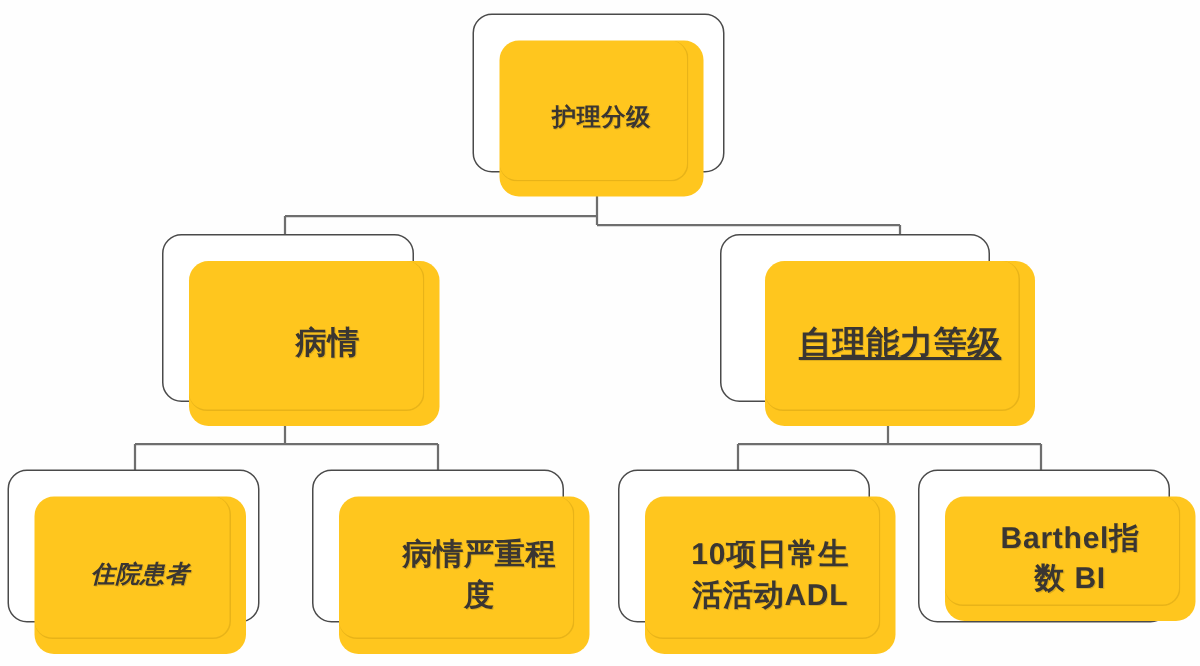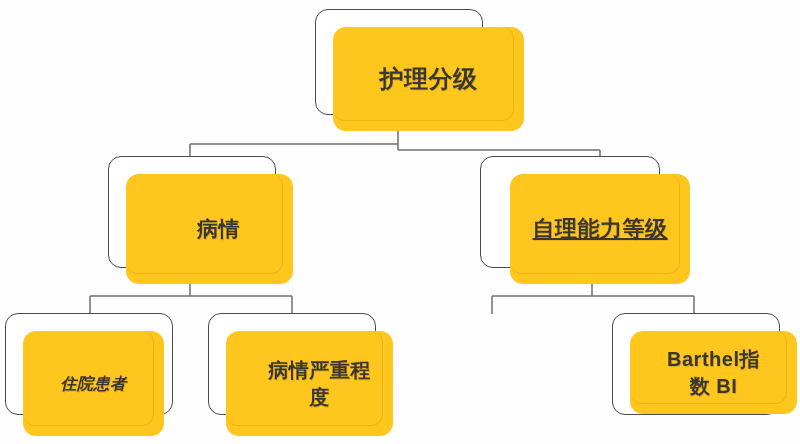--- a/index.html
+++ b/index.html
@@ -72,21 +72,21 @@
     pointer-events: none;
   }
   .label {
     display: block;
     padding: 0 8px;
     white-space: pre-line;
   }
 
   
   #node-root { left: 315px; top: 9px; width: 168px; height: 106px; }
-  #node-root .card { left: 18px; top: 18px; width: 191px; height: 104px; font-size: 24px; }
+  #node-root .card { left: 18px; top: 18px; width: 136px; height: 104px; font-size: 16px; }
 
   
   #node-condition { left: 108px; top: 156px; width: 168px; height: 112px; }
   #node-condition .card { left: 18px; top: 18px; width: 167px; height: 110px; font-size: 21px; padding-left: 18px; }
 
   #node-selfcare { left: 480px; top: 156px; width: 180px; height: 112px; }
   #node-selfcare .card { left: 30px; top: 18px; width: 180px; height: 110px; font-size: 22px; text-decoration: underline; }
 
   
   #node-inpatient { left: 5px; top: 313px; width: 168px; height: 102px; }
@@ -156,20 +156,27 @@
   </div>
 
   <div class="node" id="node-severity">
     <div class="ghost"></div>
     <div class="card">
       <span class="label">病情严重程
 度</span>
     </div>
   </div>
 
+  <div class="node" id="node-adl">
+    <div class="ghost"></div>
+    <div class="card">
+      <span class="label">10项日常生
+活活动ADL</span>
+    </div>
+  </div>
 
   <div class="node" id="node-barthel">
     <div class="ghost"></div>
     <div class="card">
       <span class="label">Barthel指
 数 BI</span>
     </div>
   </div>
 
 </div>

